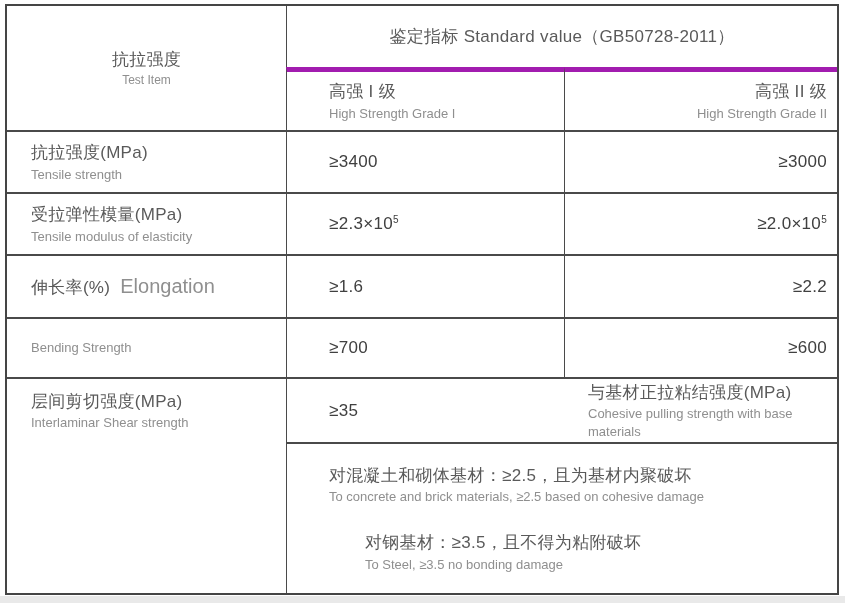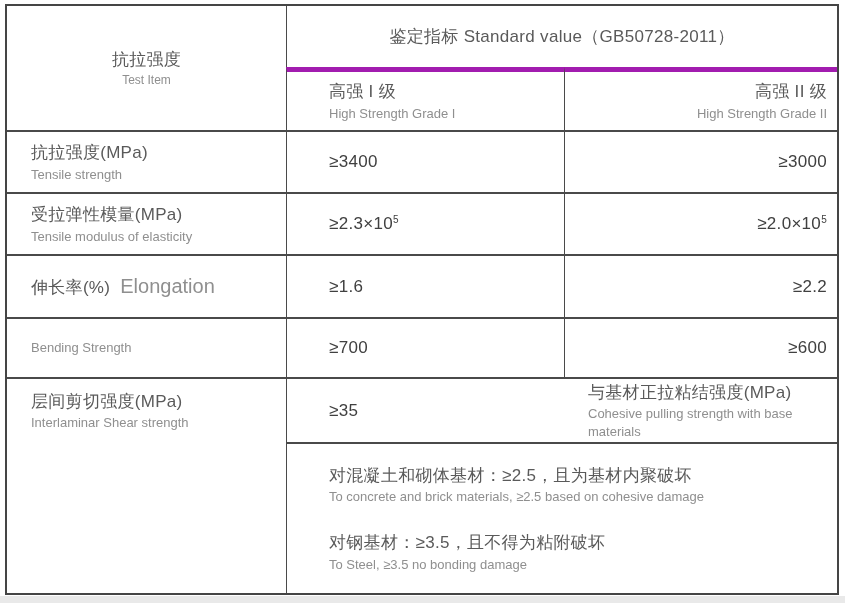--- a/index.html
+++ b/index.html
@@ -66,21 +66,21 @@
   }
   .val sup {
     font-size: 10px;
     line-height: 0;
     vertical-align: 6px;
   }
   .inline-pair .zh, .inline-pair .en { display: inline; }
   .inline-pair .en { margin-left: 10px; font-size: 20px; }
   .entry .zh { line-height: 1.45; }
   .entry .en { line-height: 1.35; }
-  .entry2 { margin-top: 15px; }
+  .entry2 { margin-top: 15px; margin-left: 36px; }
   .bond-en { max-width: 215px; }
   .bottom-strip {
     position: absolute;
     left: 0;
     bottom: 0;
     width: 845px;
     height: 7px;
     background: #e9e9e9;
   }
 </style>

